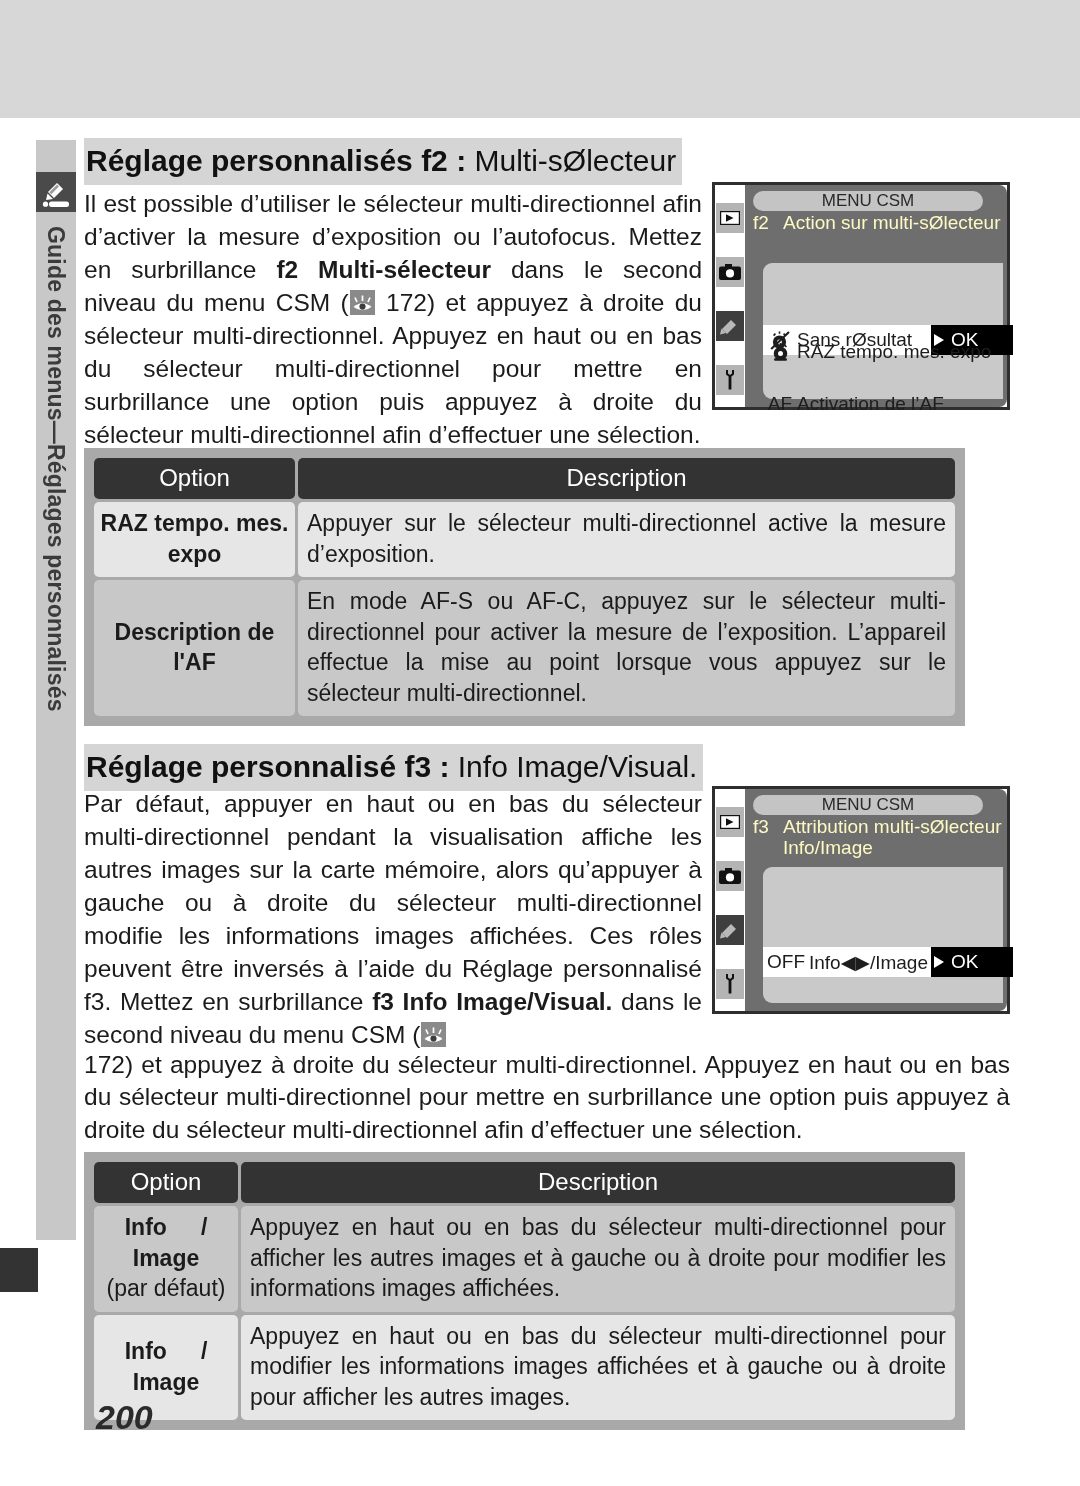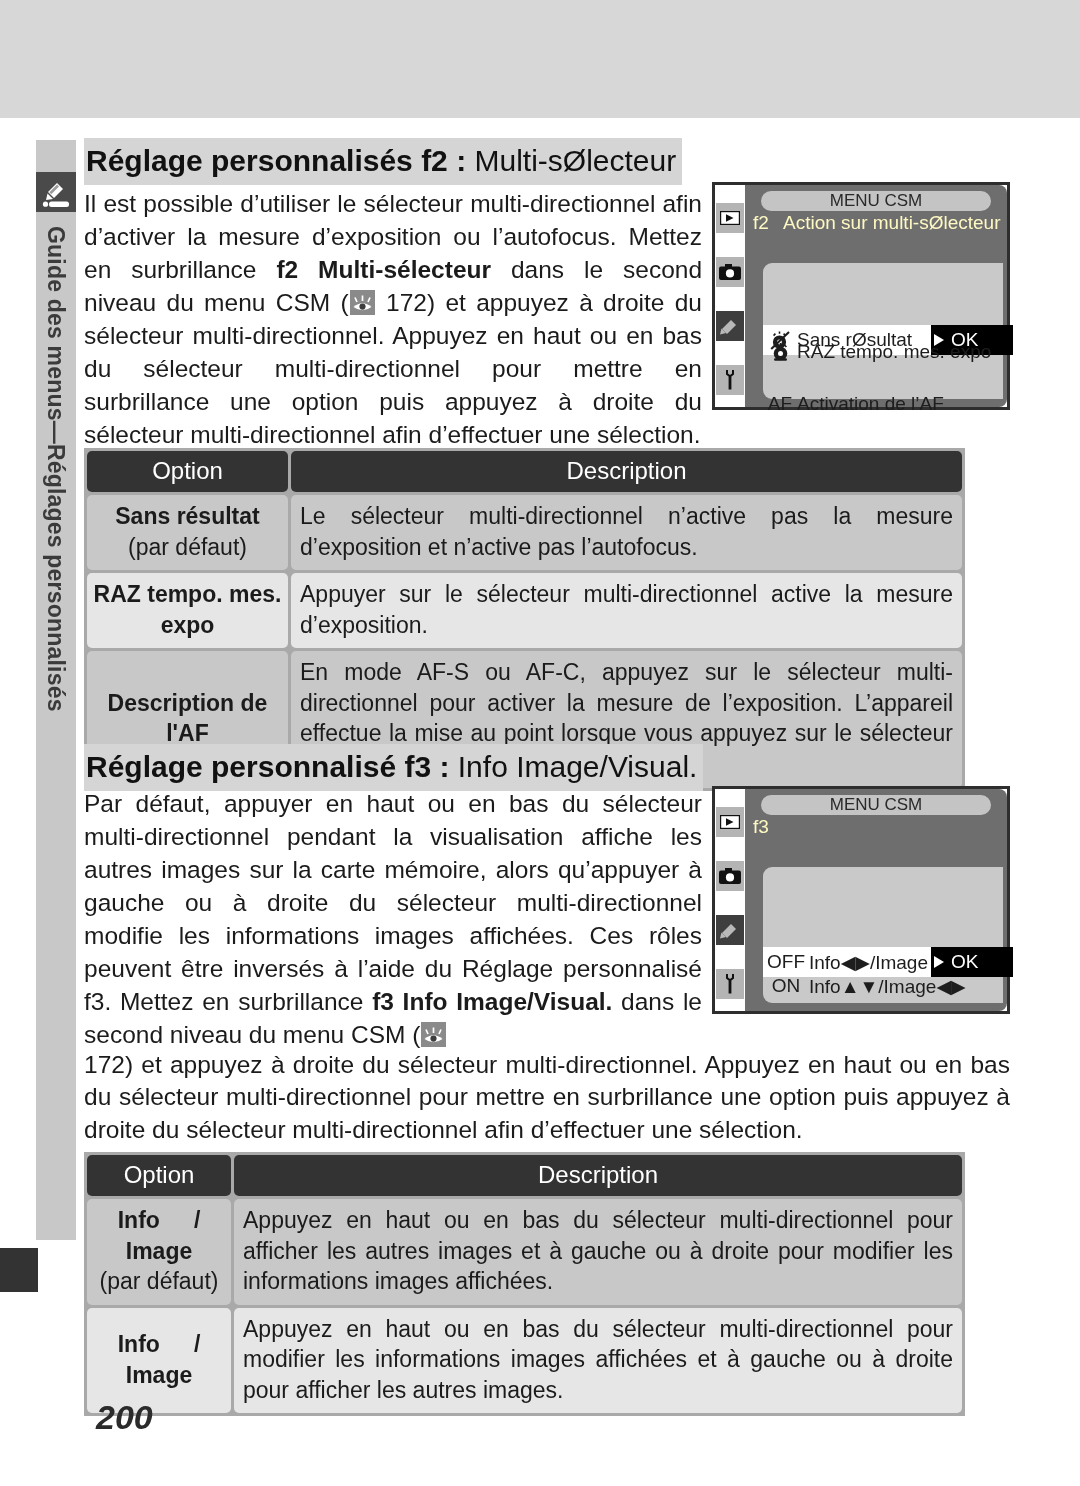--- a/index.html
+++ b/index.html
@@ -93,21 +93,21 @@
     background:#b4b4b4; display:flex; align-items:center; justify-content:center;
   }
   .tab.sel{background:#3e3e3e;}
   .tab svg{display:block;}
   .lcd-body{
     position:absolute; left:30px; top:0; right:0; bottom:0;
     background:#6e6e6e;
     border-radius:0 8px 8px 0;
   }
   .lcd-title{
-    position:absolute; left:16px; top:6px; width:230px; height:20px;
+    position:absolute; left:8px; top:6px; width:230px; height:20px;
     background:#c4c4c4; border-radius:11px;
     font-size:17px; color:#2a2a2a; text-align:center; line-height:20px;
     font-family:"Liberation Sans", sans-serif;
   }
   .lcd-head{
     position:absolute; left:8px; top:27px; width:250px;
     color:#fef9c3; font-size:19px; line-height:1.12;
   }
   .lcd-head .tagnum{position:absolute; left:0; top:0; font-size:19px;}
   .lcd-head .tagtxt{display:block; margin-left:30px;}
@@ -128,21 +128,21 @@
     background:#000000; color:#ffffff; font-size:19px;
     display:flex; align-items:center; gap:4px; padding-left:0;
     box-sizing:border-box;
   }
   
   .tbl{
     width:881px;
     border-collapse:separate;
     border-spacing:3px;
     background:#a9a9a9;
-    padding:0;
+    padding:7px;
     box-sizing:border-box;
     table-layout:fixed;
   }
   .tbl th{
     background:#333333; color:#ffffff;
     font-weight:normal; font-size:24px;
     padding:6px 0 7px 0;
     border-radius:5px;
   }
   .tbl td{
@@ -292,27 +292,20 @@
         <col style="width:201px">
         <col>
       </colgroup>
     <thead>
       <tr>
         <th>Option</th>
         <th>Description</th>
       </tr>
     </thead>
     <tbody>
-      <tr class="row-a">
-        <td class="optcell">
-          <span>Sans résultat</span><br>
-          <span class="sub">(par défaut)</span>
-        </td>
-        <td class="desc">Le sélecteur multi-directionnel n’active pas la mesure d’exposition et n’active pas l’autofocus.</td>
-      </tr>
       <tr class="row-b">
         <td class="optcell">RAZ tempo. mes. expo</td>
         <td class="desc">Appuyer sur le sélecteur multi-directionnel active la mesure d’exposition.</td>
       </tr>
       <tr class="row-a">
         <td class="optcell">Description de l'AF</td>
         <td class="desc">En mode AF-S ou AF-C, appuyez sur le sélecteur multi-directionnel pour activer la mesure de l’exposition. L’appareil effectue la mise au point lorsque vous appuyez sur le sélecteur multi-directionnel.</td>
       </tr>
     </tbody>
   </table>
@@ -351,38 +344,35 @@
       <div class="tab" style="top:180px;">
         <svg width="16" height="20" viewBox="0 0 16 20">
             <path d="M4 0 L4 4.6 L6.6 6.6 L6.6 19.6 L9.4 19.6 L9.4 6.6 L12 4.6 L12 0 L10 0 L10 3.6 L8 5 L6 3.6 L6 0 Z" fill="#111"></path>
           </svg>
       </div>
     </div>
     <div class="lcd-body">
       <div class="lcd-title">MENU CSM</div>
       <div class="lcd-head">
         <span class="tagnum">f3</span>
+        <span class="tagtxt">Attribution multi-sØlecteur Info/Image</span>
       </div>
       <div class="lcd-list">
 
         <div class="lcd-row hl" style="top:40px;">
           <span class="ic" style="width:46px; font-size:19px;">OFF</span>
           <span class="tx">Info◀▶/Image▲</span>
           <span class="lcd-ok">
             <svg width="16" height="16" viewBox="0 0 16 16">
                 <polygon points="3,2 3,14 13,8" fill="#ffffff"></polygon>
               </svg>
             <span>OK</span>
           </span>
         </div>
 
-        <div class="lcd-row" style="top:104px;">
-          <span class="ic" style="width:46px; font-size:19px;">ON</span>
-          <span class="tx">Info▲▼/Image◀▶</span>
-        </div>
 
       </div>
     </div>
   </div>
 </div>
 
 <div class="content" style="top:788px;">
   <div class="body-text narrow">
     <span>Par défaut, appuyer en haut ou en bas du sélecteur multi-directionnel pendant la visualisation affiche les autres images sur la carte mémoire, alors qu’appuyer à gauche ou à droite du sélecteur multi-directionnel modifie les informations images affichées. Ces rôles peuvent être inversés à l’aide du Réglage personnalisé f3. Mettez en surbrillance </span><b>f3 Info Image/Visual.</b><span> dans le second niveau du menu CSM (</span><span class="eye-ico"><svg width="25" height="25" viewBox="0 0 25 25">
           <rect width="25" height="25" fill="#8a8a8a"></rect>

